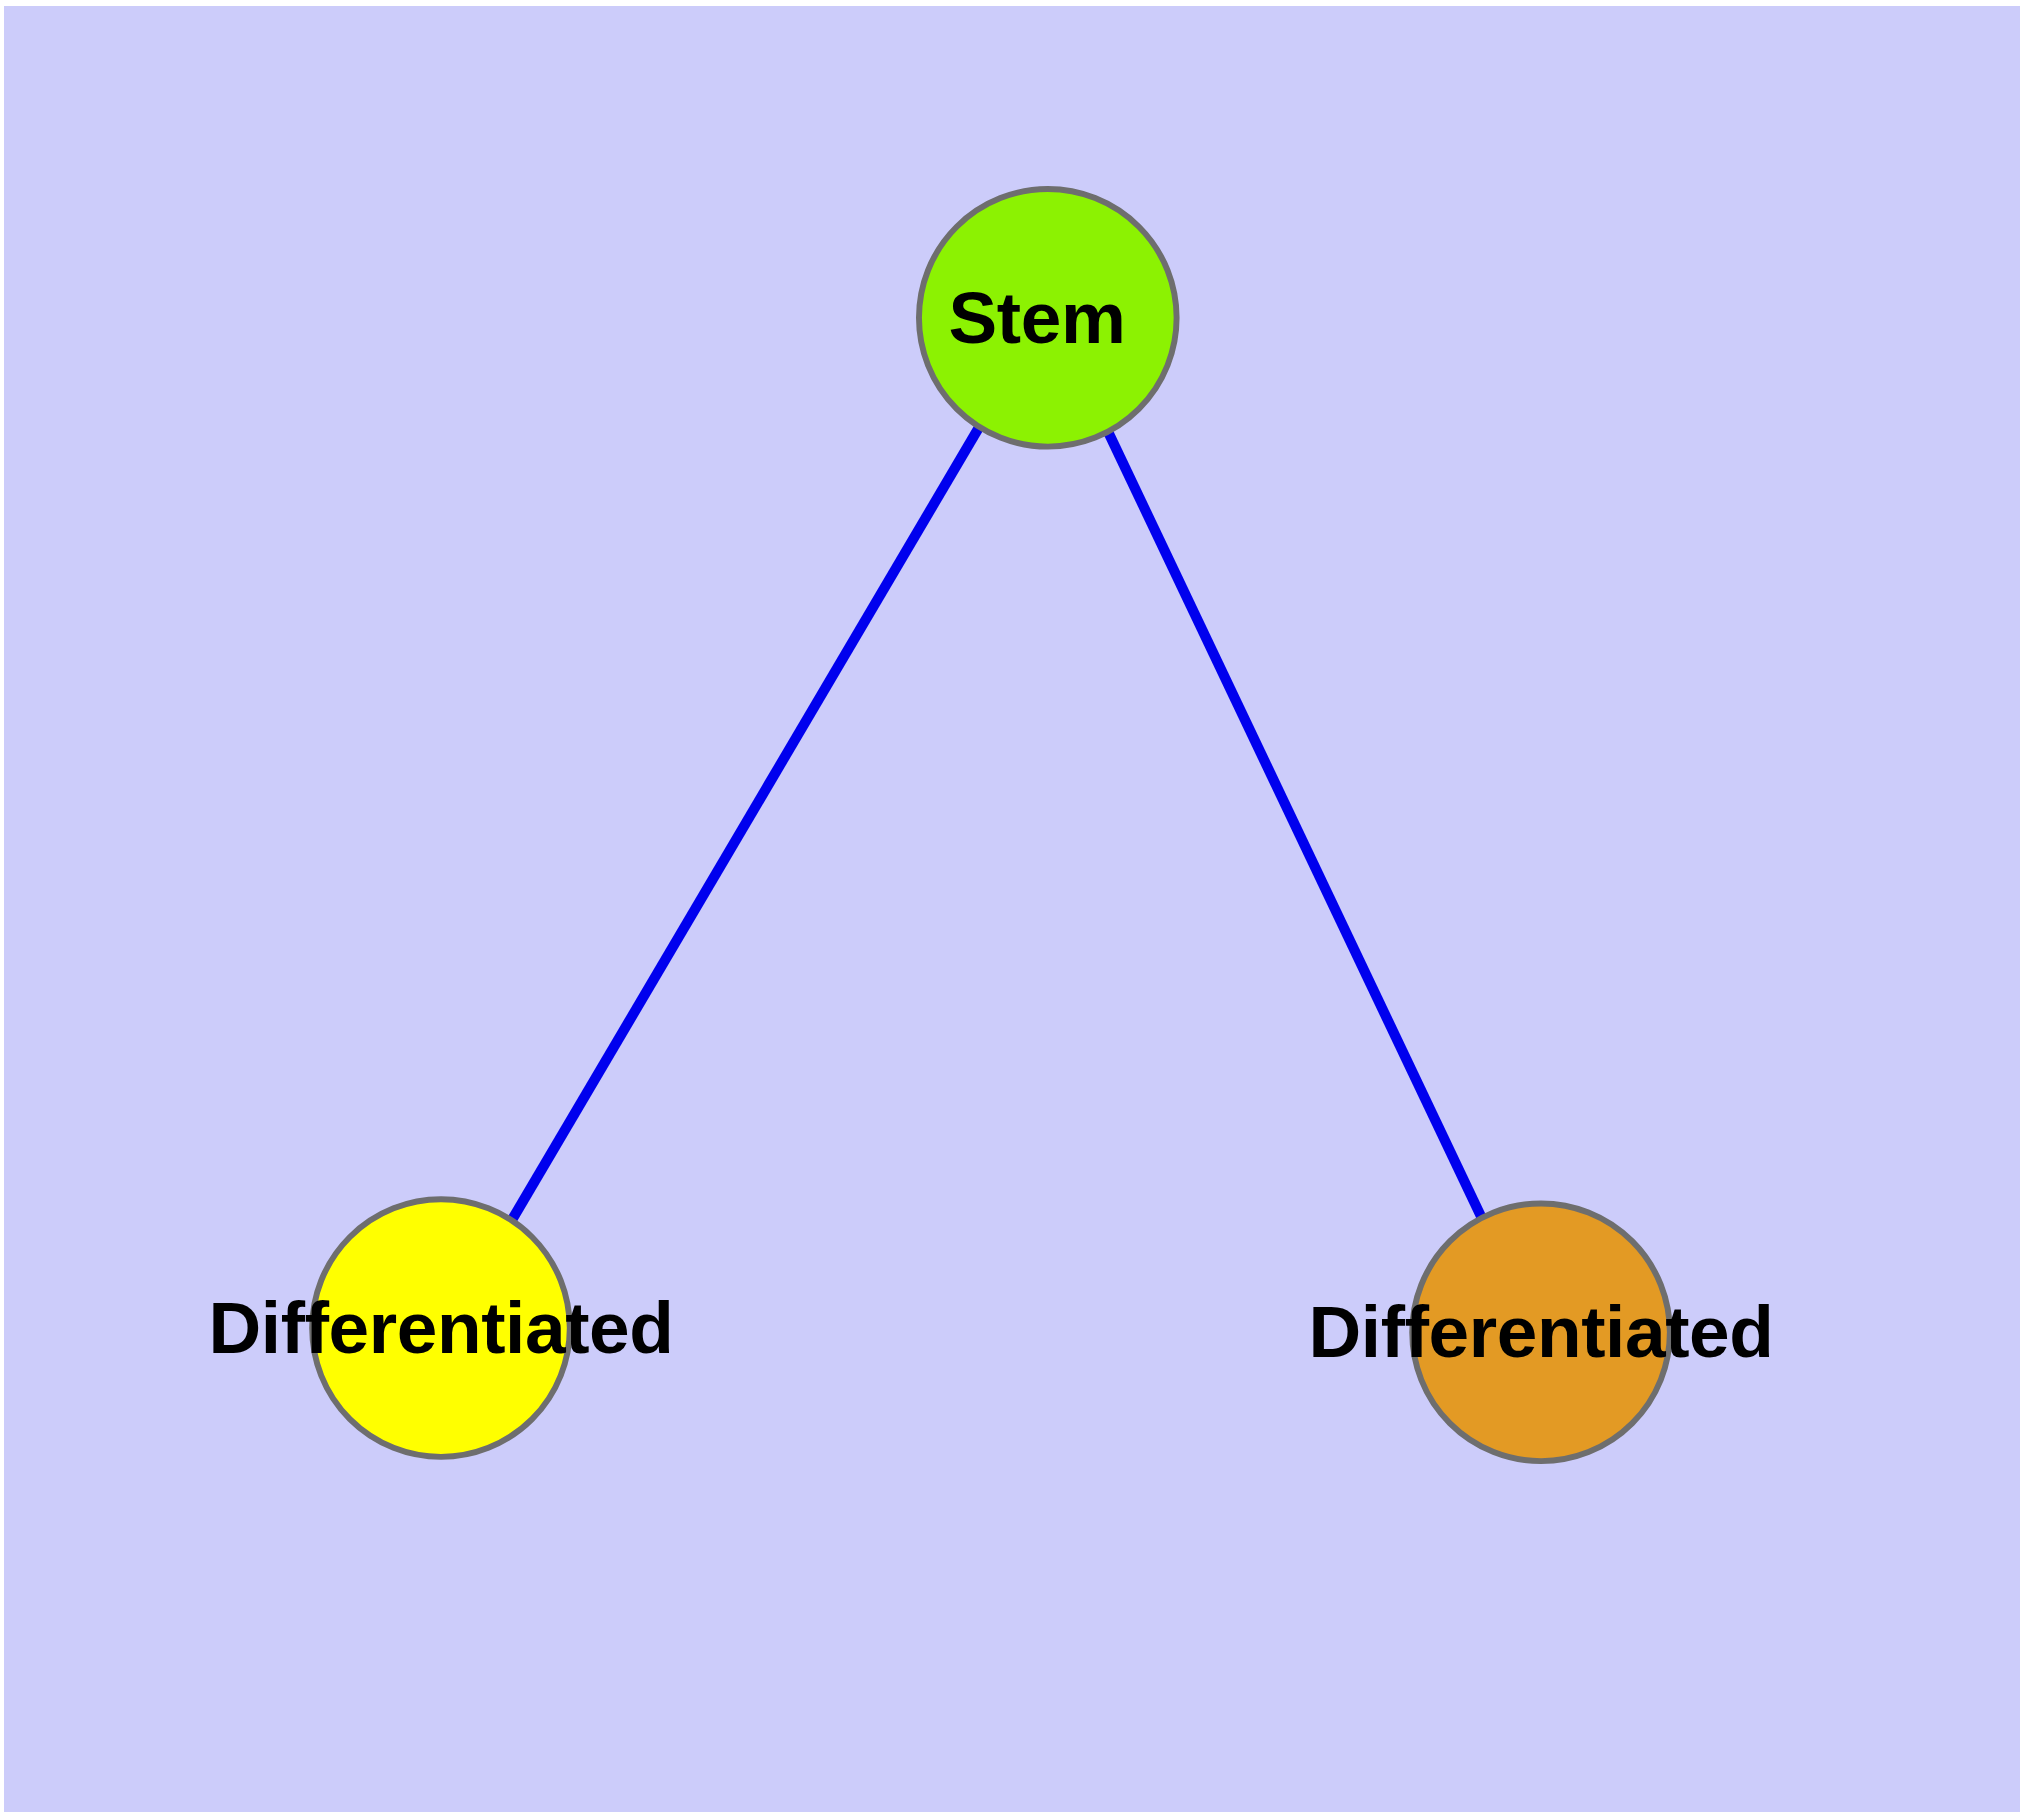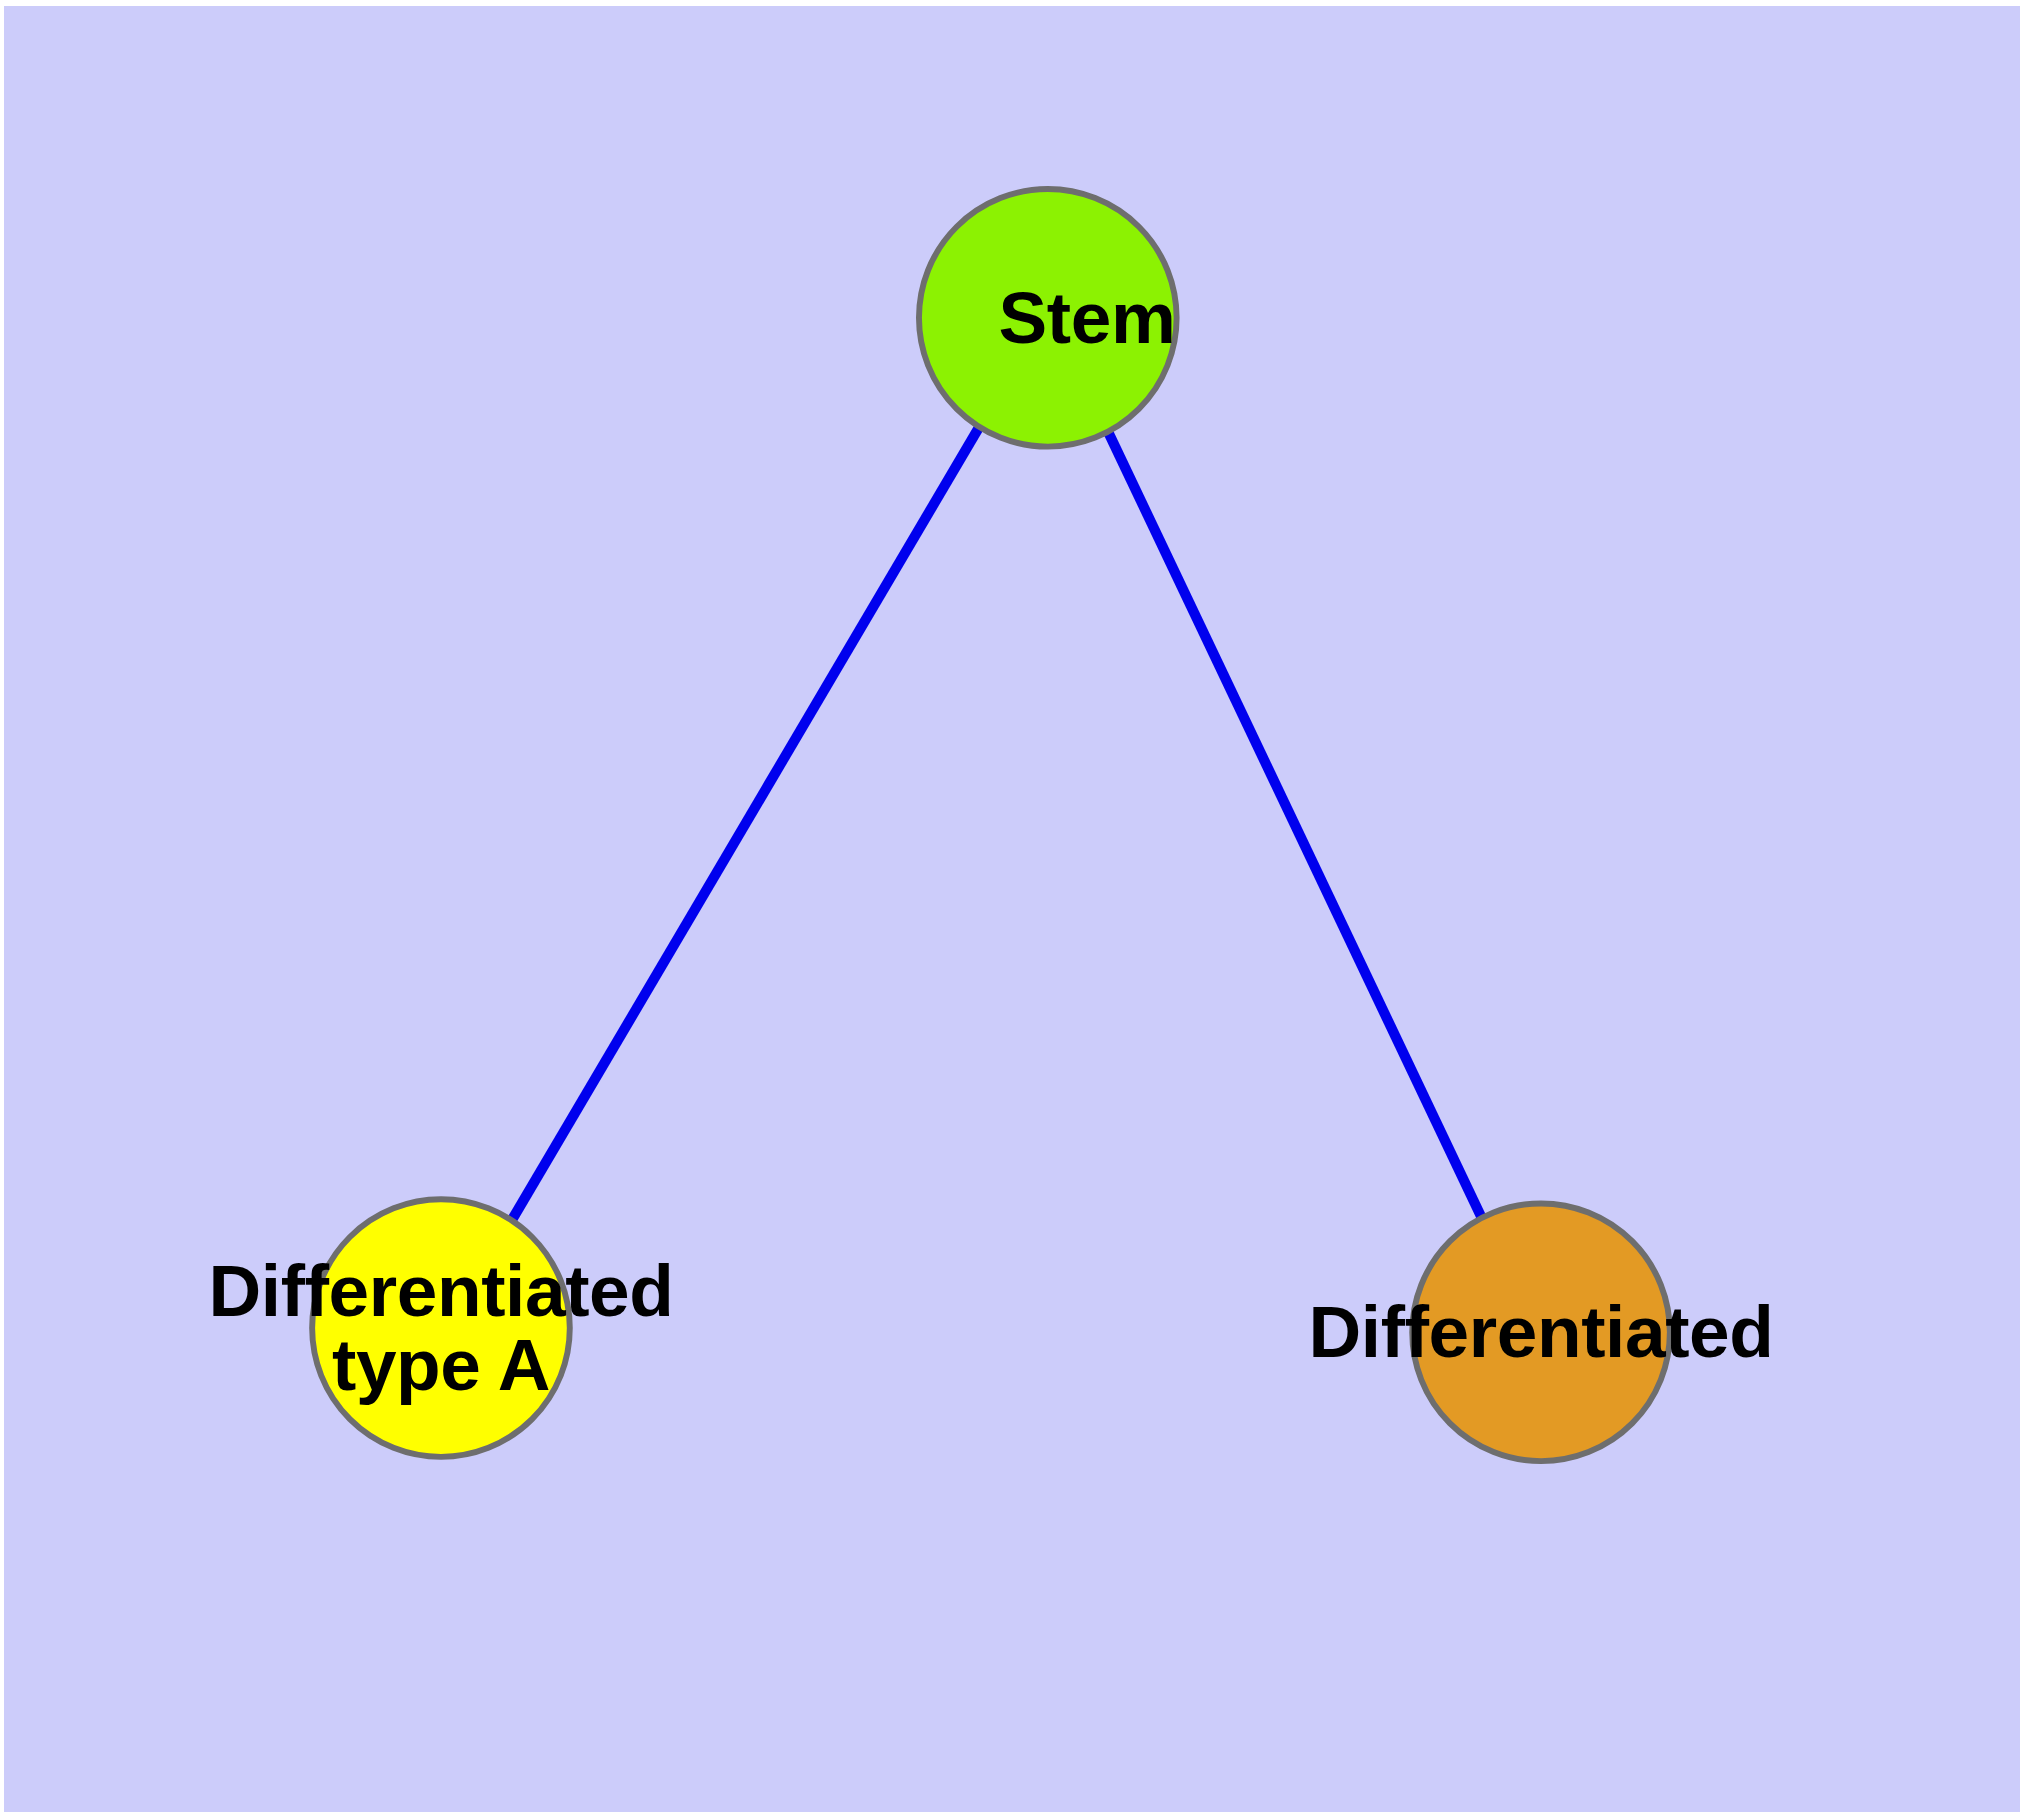--- a/index.html
+++ b/index.html
@@ -63,24 +63,23 @@
       <line class="edge-line" x1="1155" y1="504" x2="604" y2="1439" stroke="#0000ee" stroke-width="12"></line>
       <line class="edge-line" x1="1305" y1="505" x2="1748" y2="1437" stroke="#0000ee" stroke-width="12"></line>
     </g>
     <g>
       <circle class="node-circle" cx="1236" cy="375" r="152" fill="#8cf202" stroke="#6e6e6e"></circle>
       <circle class="node-circle" cx="520" cy="1567" r="152" fill="#ffff00" stroke="#6e6e6e"></circle>
       <circle class="node-circle" cx="1818" cy="1572" r="152" fill="#e39a24" stroke="#6e6e6e"></circle>
     </g>
   </svg>
 
-  <div class="node-label" style="left: 1087px; top: 318px;">
+  <div class="node-label" style="left: 1037px; top: 318px;">
       <div>Stem</div>
     </div>
   <div class="node-label" style="left: 441px; top: 1328px;">
       <div>Differentiated</div>
-      <div>type A</div>
     </div>
   <div class="node-label" style="left: 1541px; top: 1332px;">
       <div>Differentiated</div>
     </div>
 </div>
 
 
 </body></html>

